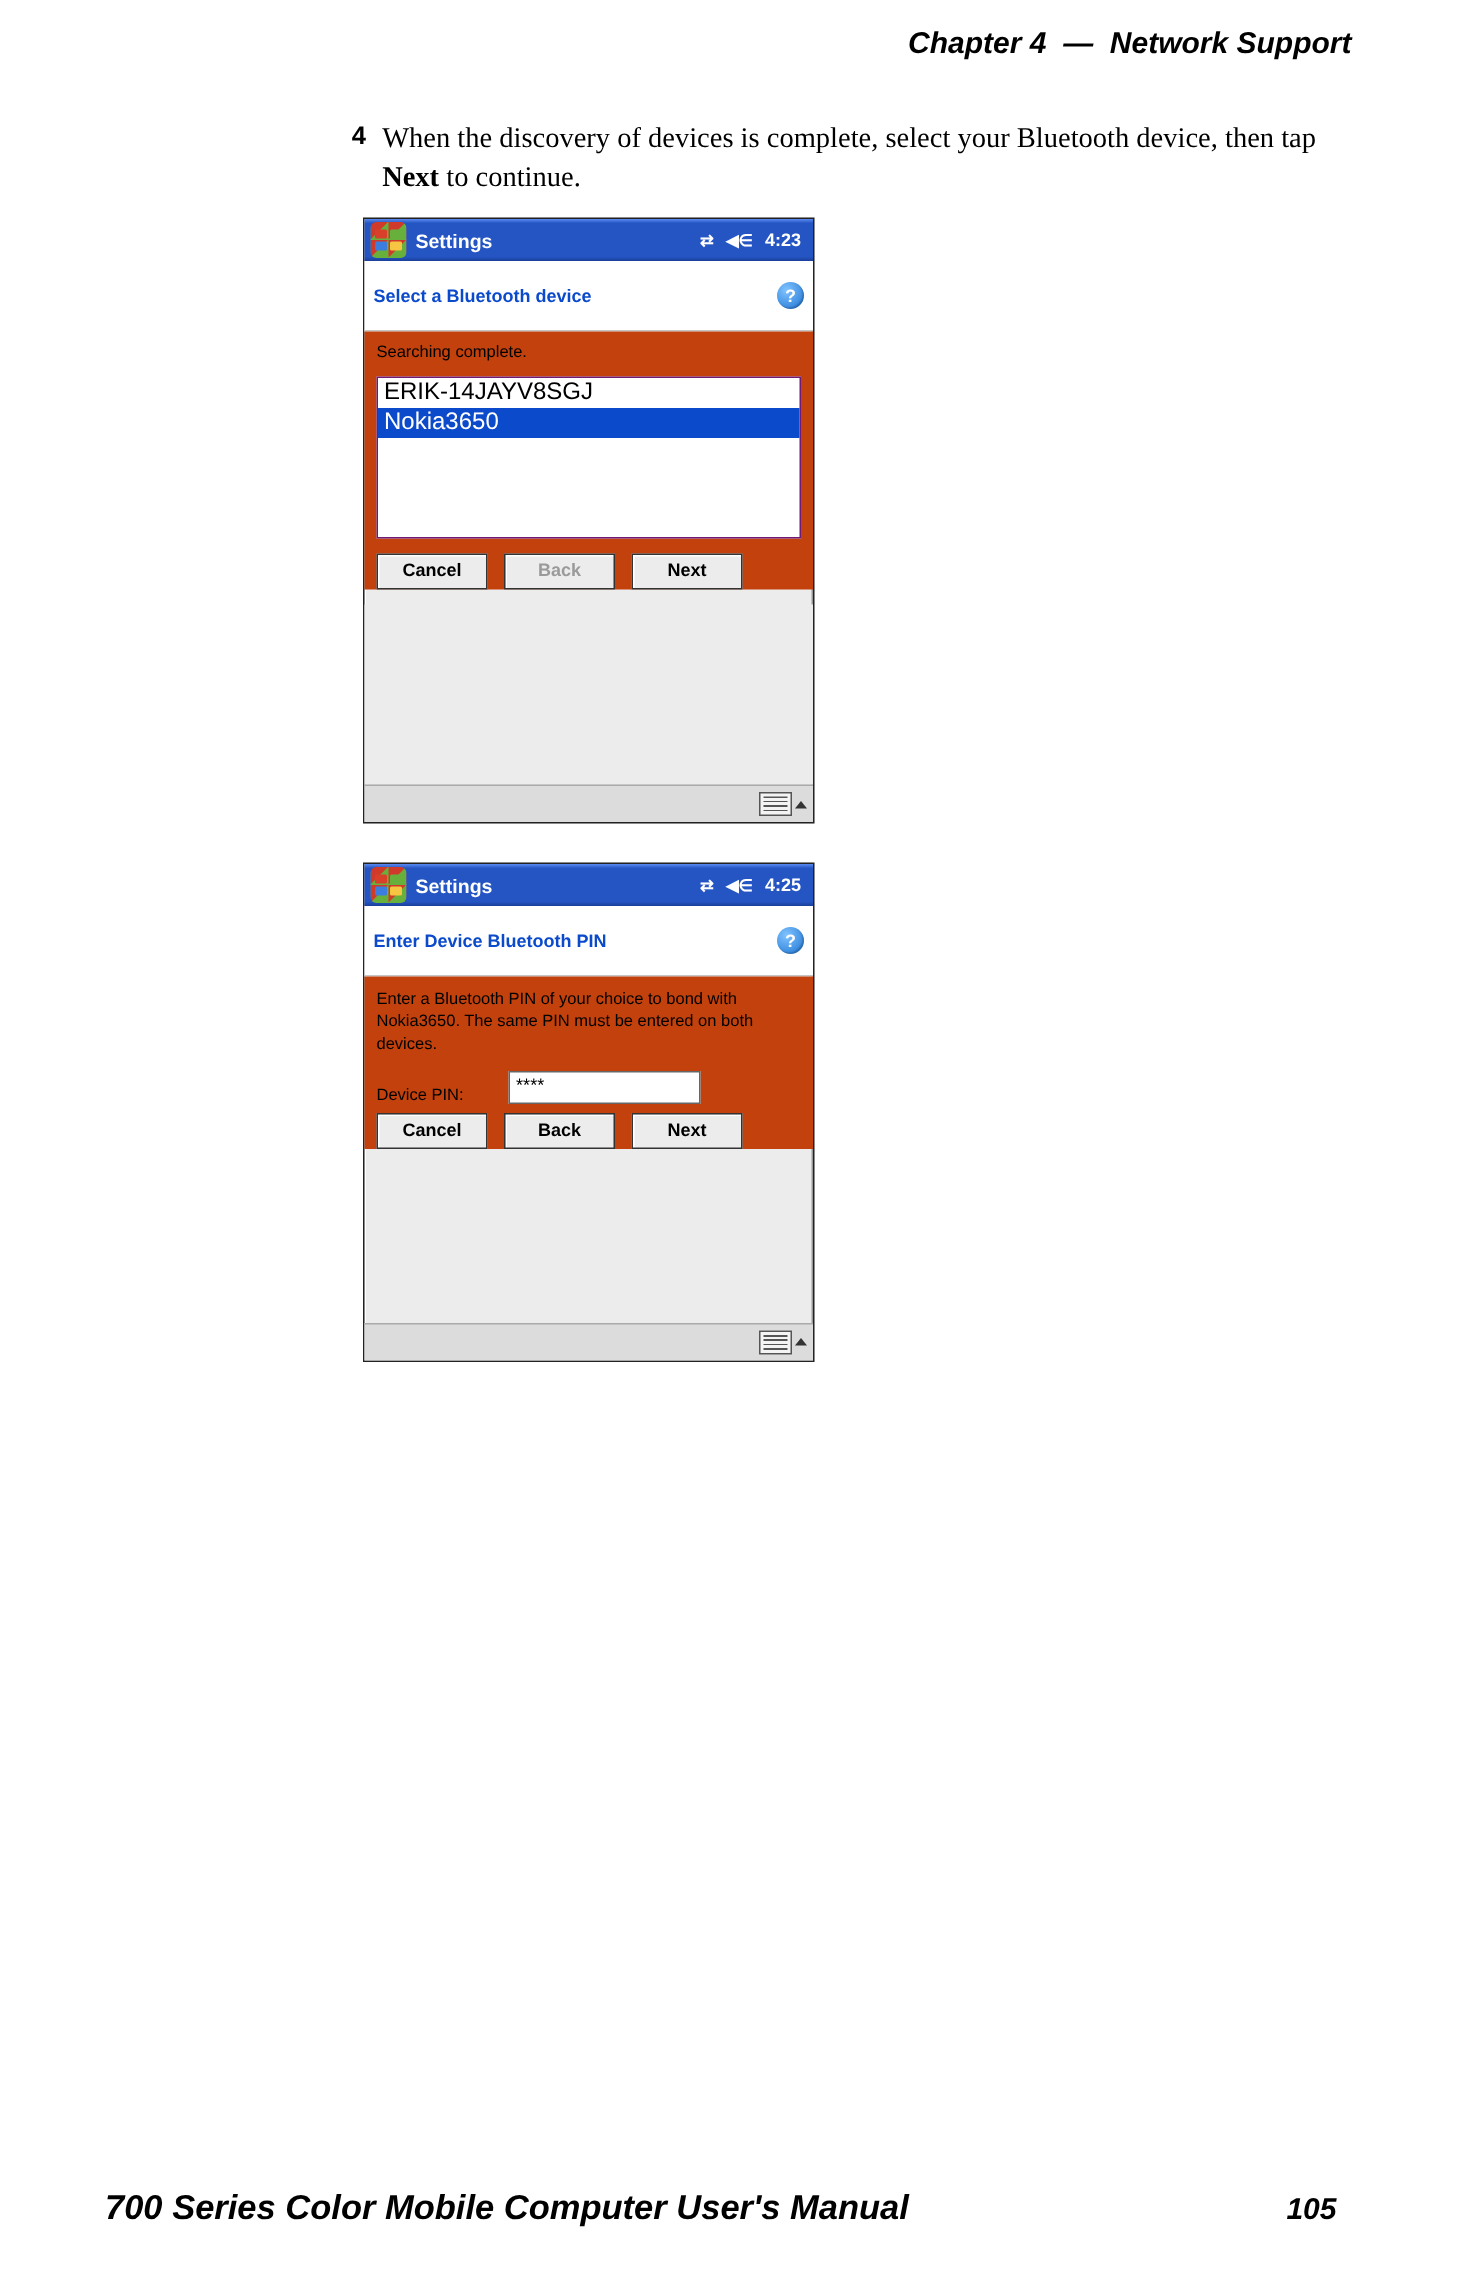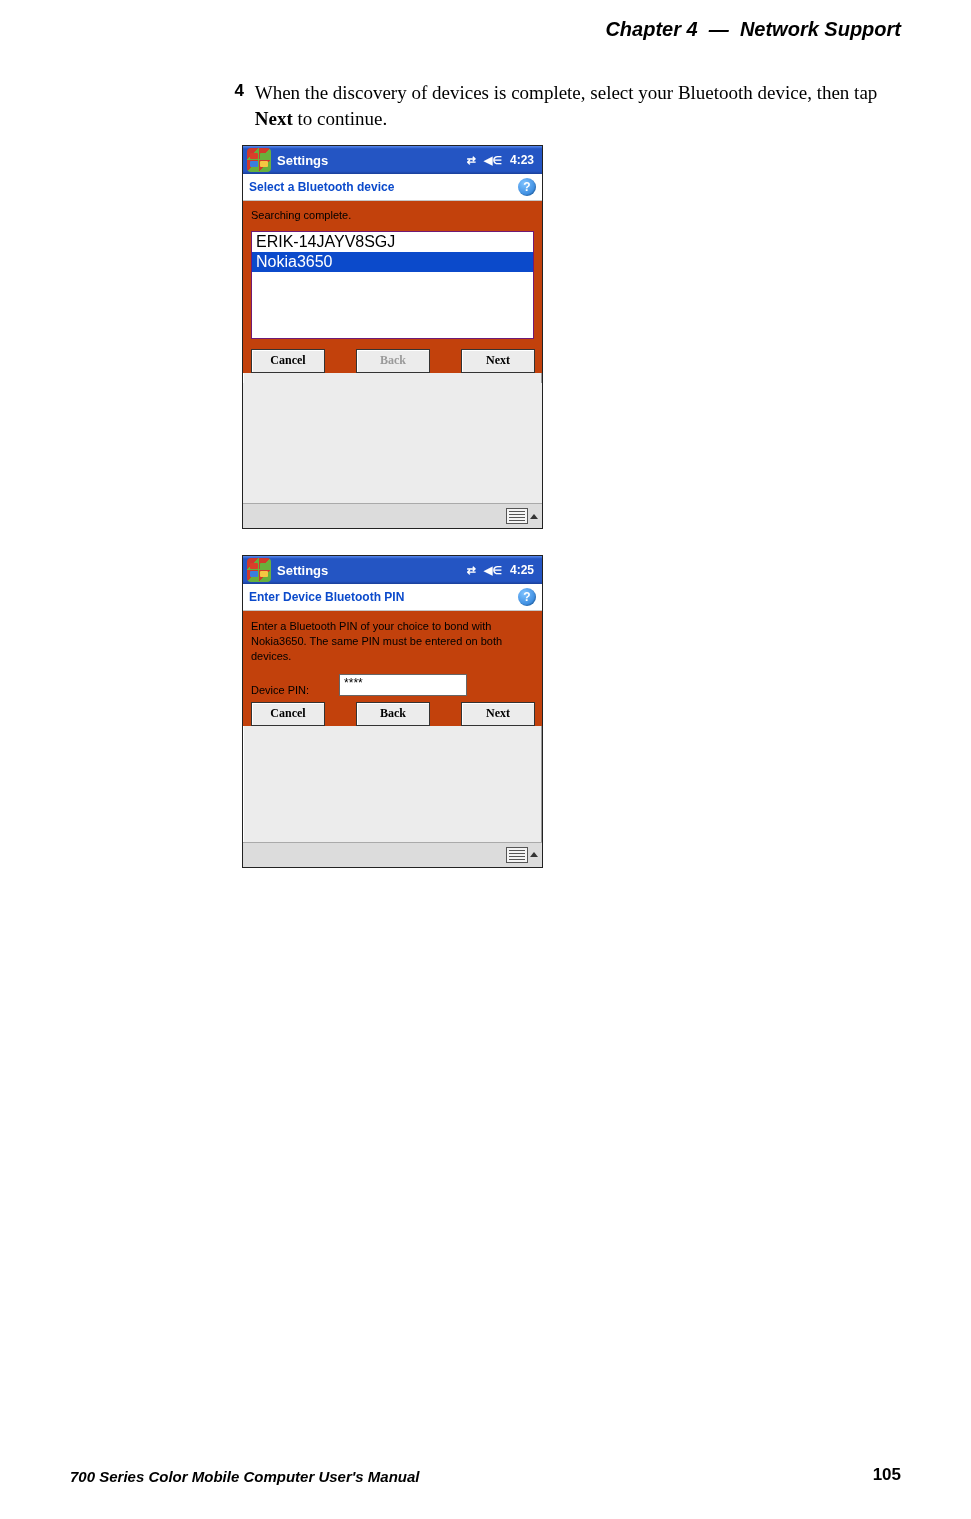--- a/index.html
+++ b/index.html
@@ -28,29 +28,30 @@
     font-size: 20px;
     text-align: right;
   }
   .footer-left {
     position: absolute;
     bottom: 34px;
     left: 70px;
     font-family: "Myriad Pro", Arial, sans-serif;
     font-style: italic;
     font-weight: bold;
-    font-size: 15px;
+    font-size: 23px;
   }
   .footer-right {
     position: absolute;
     bottom: 34px;
-    right: 70px;
+    right: 80px;
     font-family: "Myriad Pro", Arial, sans-serif;
-    font-weight: bold;
-    font-size: 17px;
+    font-style: italic;
+    font-weight: bold;
+    font-size: 20px;
   }
   .content {
     position: absolute;
     top: 80px;
     left: 222px;
     right: 52px;
   }
   .step {
     margin-bottom: 14px;
     font-size: 19px;
@@ -126,21 +127,21 @@
     align-items: center;
     gap: 8px;
     padding-right: 8px;
     font-size: 12px;
   }
   .tray-icon { font-size: 11px; }
   .subtitle-bar {
     background: #fff;
     color: #0b4acb;
     font-weight: bold;
-    padding: 4px 6px;
+    padding: 14px 6px;
     border-bottom: 1px solid #c6c6c6;
     display: flex;
     align-items: center;
     justify-content: space-between;
   }
   .help-icon {
     width: 18px;
     height: 18px;
     border-radius: 50%;
     background: radial-gradient(circle at 35% 30%, #80c3ff, #1b72d1);
@@ -168,25 +169,24 @@
   }
   .list-item {
     padding: 1px 4px;
   }
   .list-item.selected {
     background: #0b4acb;
     color: #fff;
   }
   .button-row {
     display: flex;
-    justify-content: space-between;
-    gap: 0;
+    justify-content: flex-start;
+    gap: 12px;
     margin-top: 10px;
     margin-bottom: 10px;
-    font-family: Liberation Serif, serif;
   }
   .btn {
     background: #ececec;
     border: 1px solid #333;
     font-size: 12px;
     font-weight: bold;
     width: 72px;
     height: 22px;
     line-height: 20px;
     text-align: center;

